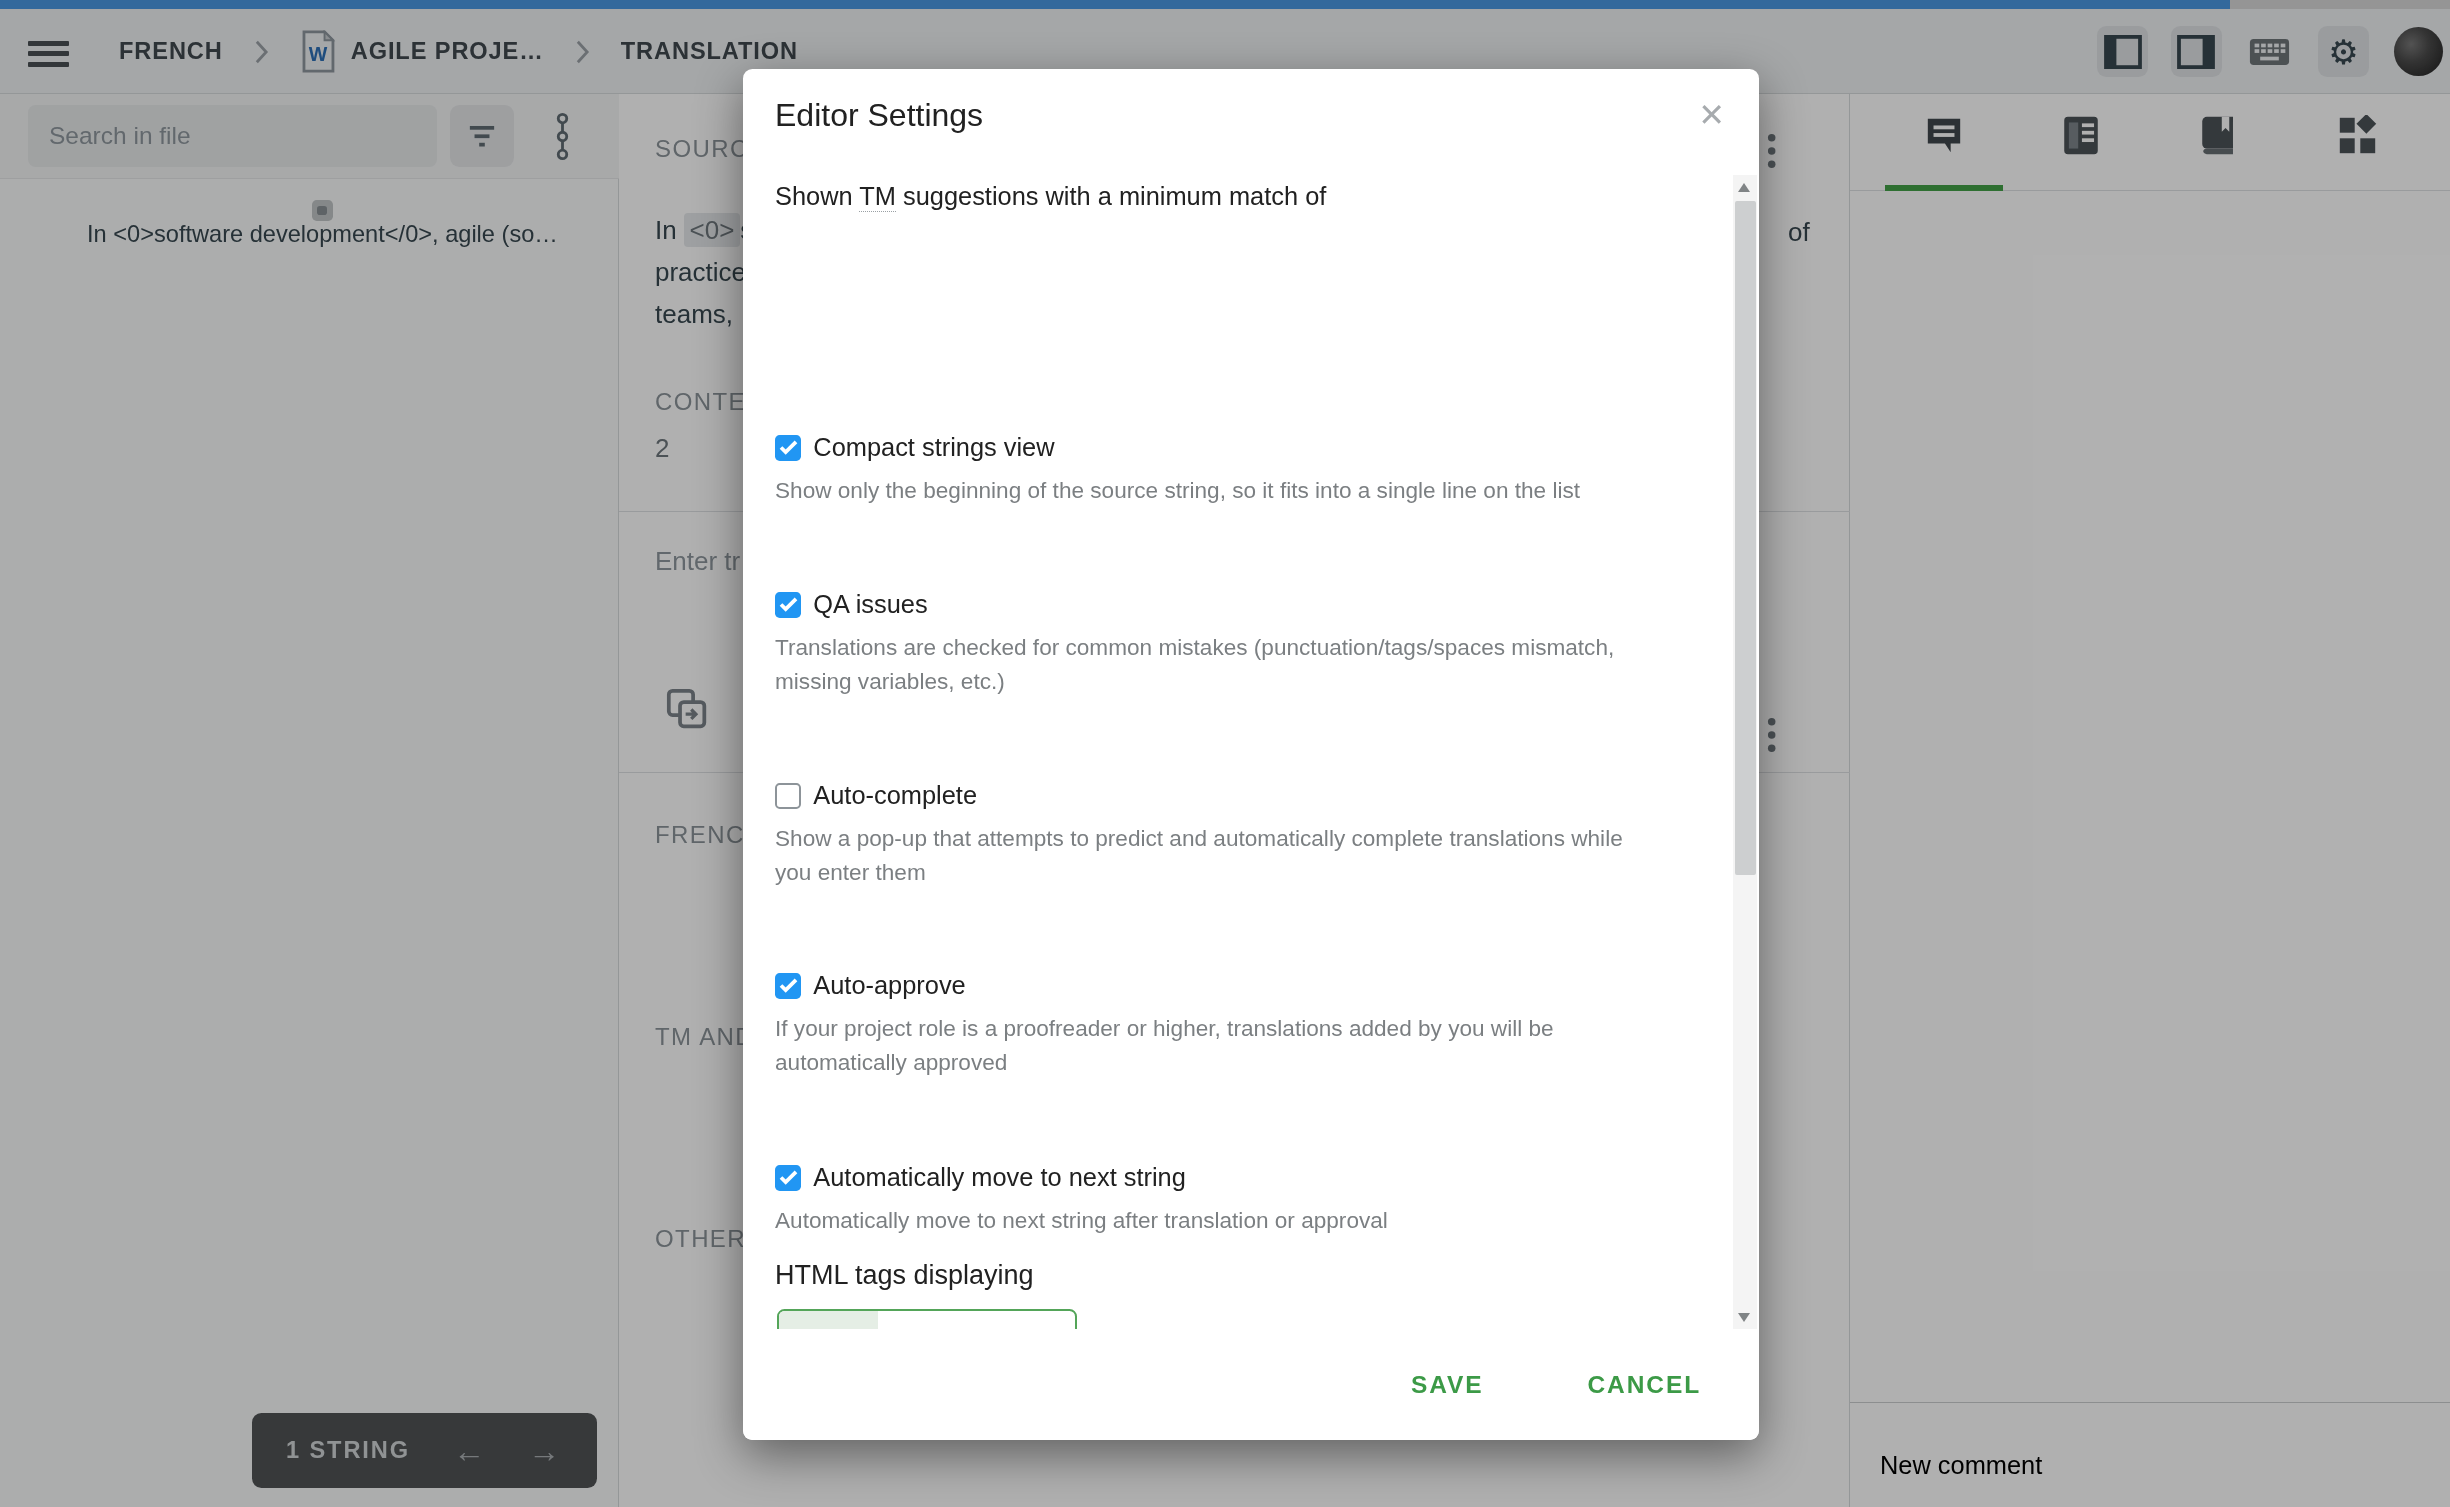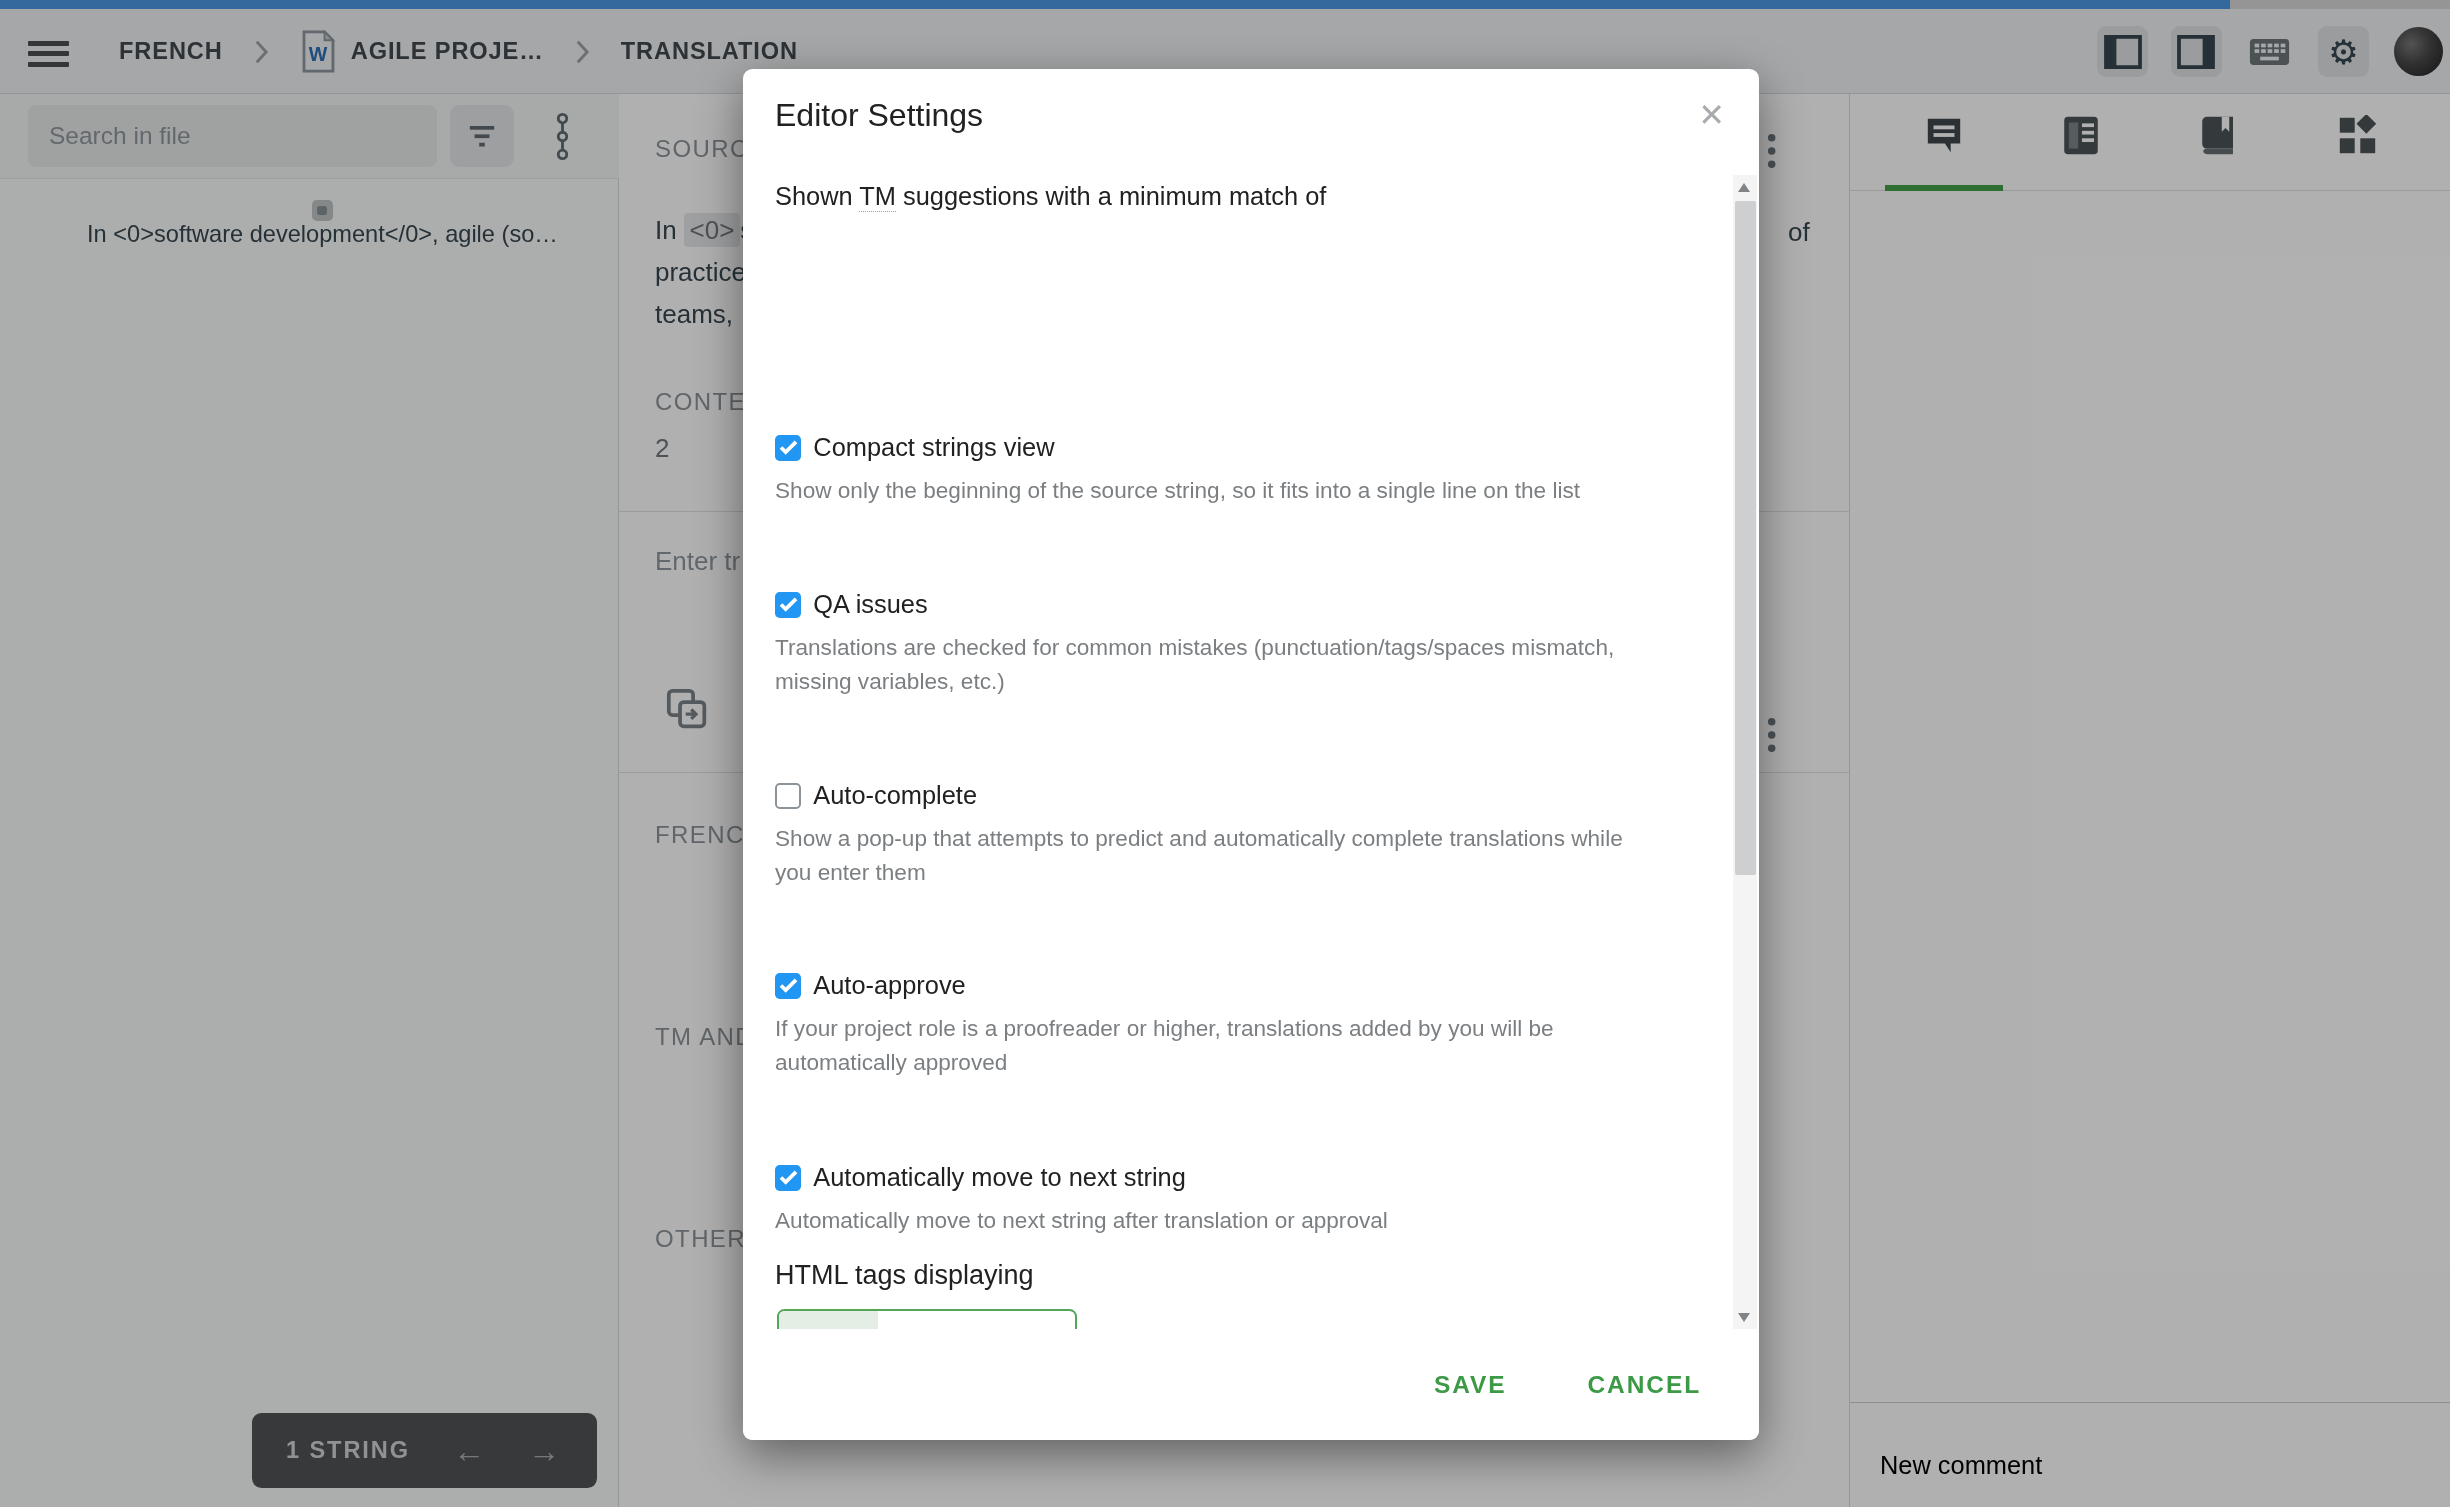--- a/index.html
+++ b/index.html
@@ -97,21 +97,21 @@
   .seg.sel { background:#e5eee5; }
 
   
   .mscroll { position:absolute; right:1.9px; top:106px; width:24.5px; height:1154px; background:#f4f4f4; z-index:11; }
   .mscroll .arr-up, .mscroll .arr-dn { position:absolute; left:5.7px; width:0; height:0; border-left:6.6px solid transparent; border-right:6.6px solid transparent; }
   .arr-up { top:7.5px; border-bottom:9.4px solid #808486; }
   .arr-dn { bottom:7.5px; border-top:9.4px solid #808486; }
   .mthumb { position:absolute; left:1.9px; top:26px; width:21px; height:674px; background:#cdcfd0; border-radius:1.9px; }
 
   .modal-footer { position:absolute; left:0; bottom:0; width:1016px; height:111px; background:#fff; border-radius:0 0 9.4px 9.4px;
-                  display:flex; align-items:center; justify-content:flex-end; gap:81px; padding-right:58px; }
+                  display:flex; align-items:center; justify-content:flex-end; gap:104px; padding-right:58px; }
   .mbtn { font-size:24.5px; font-weight:bold; letter-spacing:1.9px; color:#3c9a47; cursor:pointer; }
 
   svg { display:block; }
 </style>
 </head>
 <body>
 
 <div id="stage">
 
   <div class="topbar">

